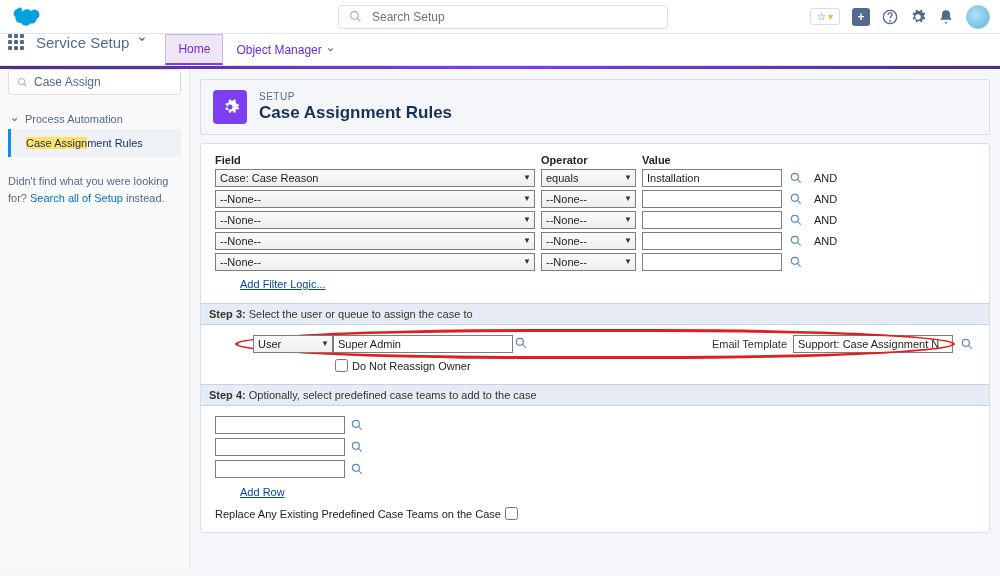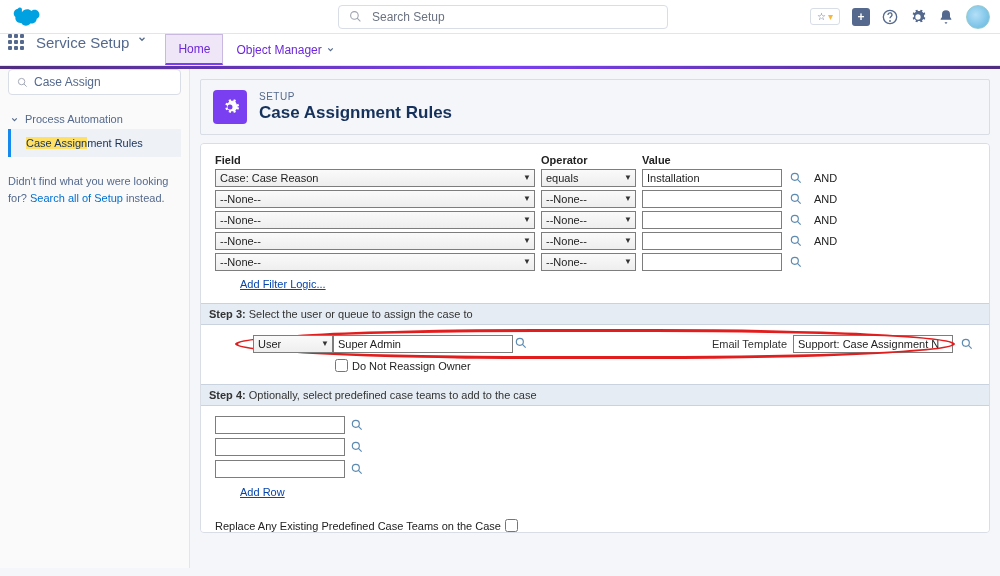--- a/index.html
+++ b/index.html
@@ -310,21 +310,21 @@
       <div class="team-input-row">
           <input class="fld" style="">
           <span class="lookup-icon">
             <svg width="14" height="14" viewBox="0 0 24 24" fill="none" stroke="#5c8ab0" stroke-width="2">
               <circle cx="10" cy="10" r="6"></circle>
               <line x1="20" y1="20" x2="14" y2="14"></line>
             </svg>
           </span>
         </div>
       <a class="link-like">Add Row</a>
-      <div style="margin-top:20px;font-size:11px;display:flex;align-items:center;gap:4px">
+      <div style="margin-top:8px;font-size:11px;display:flex;align-items:center;gap:4px">
         <span>Replace Any Existing Predefined Case Teams on the Case</span>
         <input type="checkbox" style="">
       </div>
 
       
     </div>
   </div>
 </div>
 
 </body></html>

